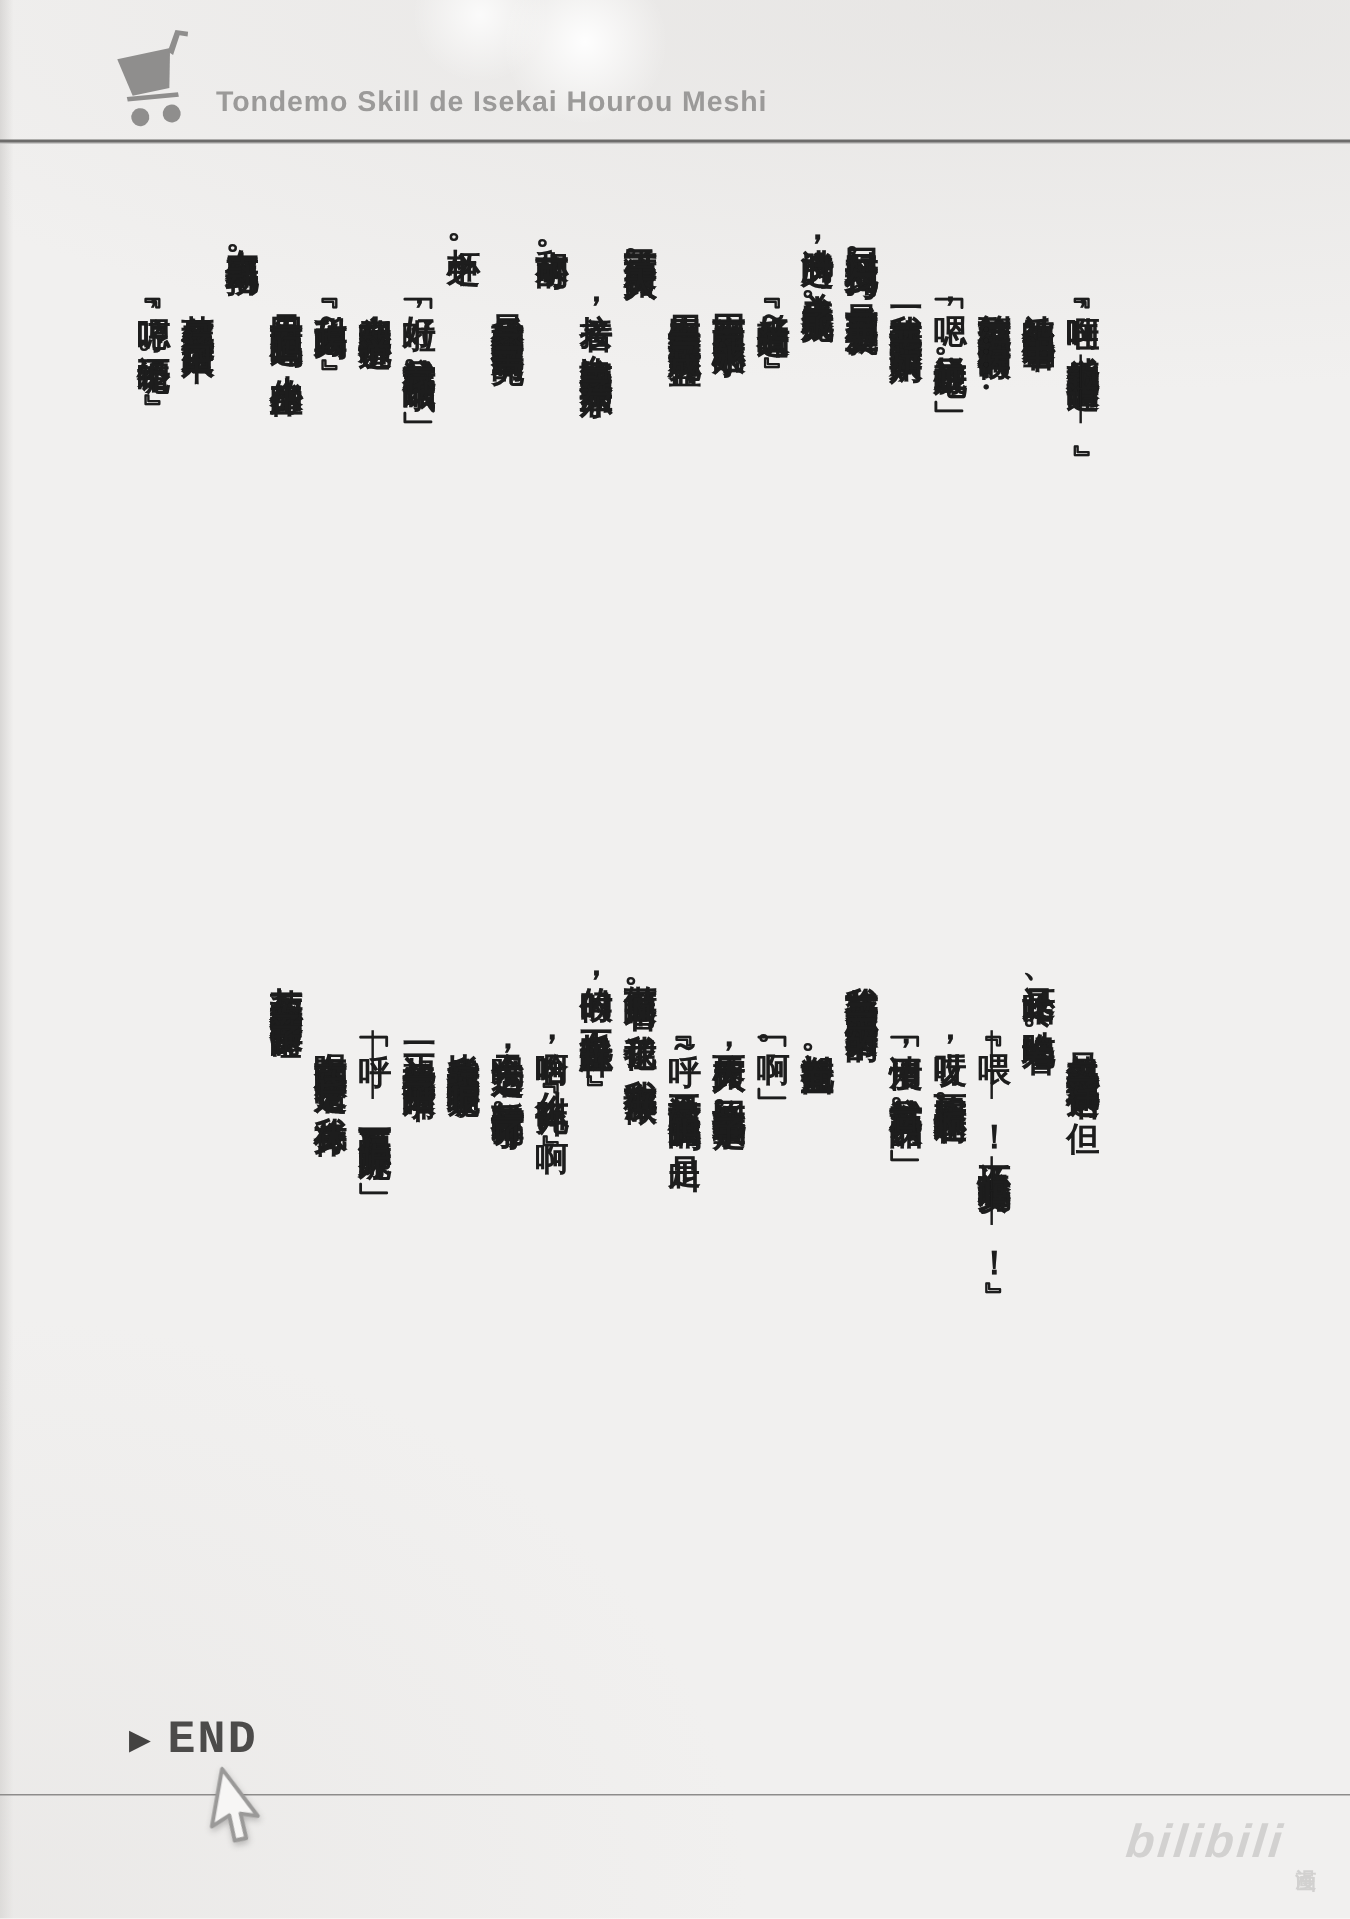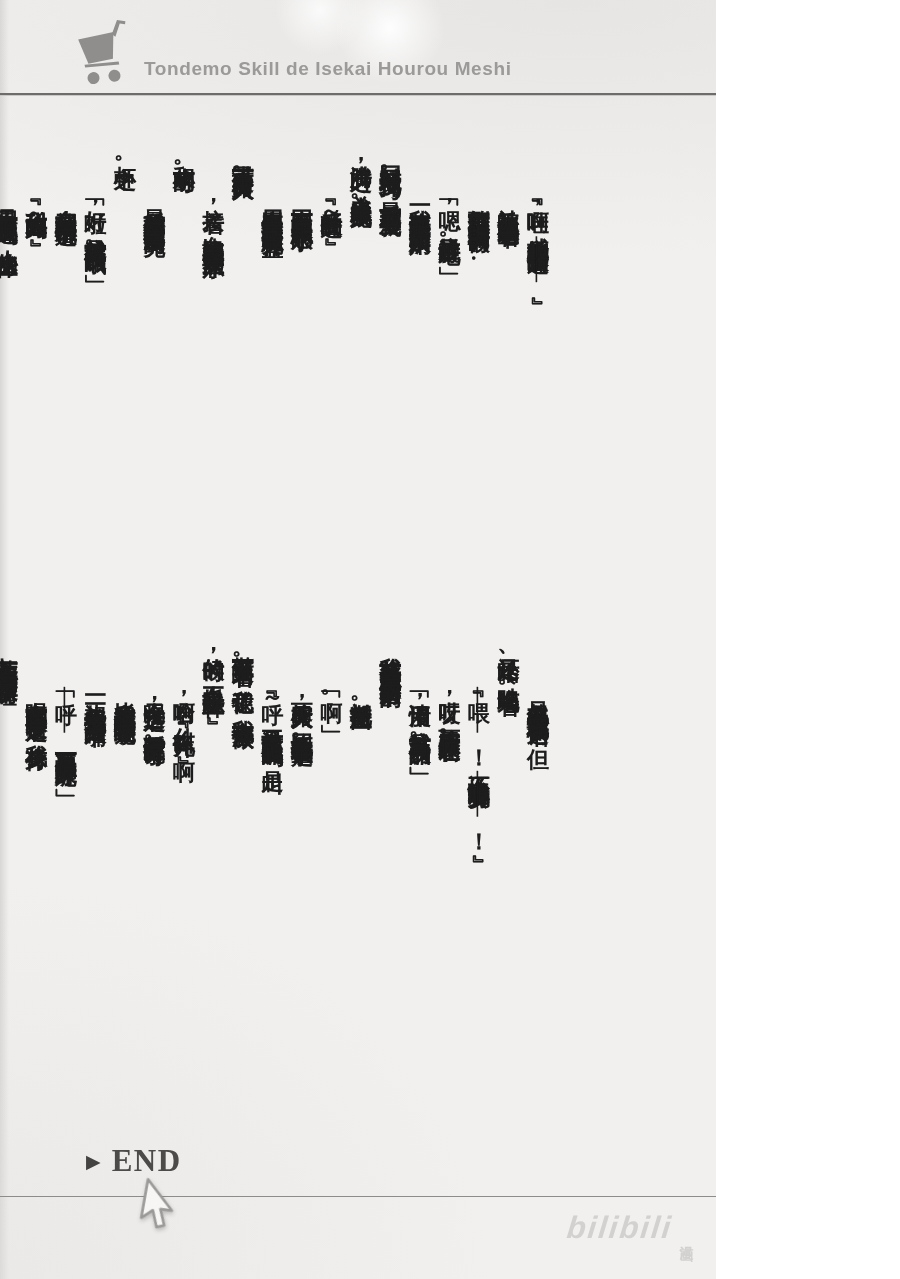--- a/index.html
+++ b/index.html
@@ -1,18 +1,18 @@
 <!DOCTYPE html>
 <html><head>
 <meta charset="utf-8">
 <style>
   html,body{margin:0;padding:0;}
   body{width:900px;height:1279px;overflow:hidden;}
   .page{
-    position:relative;width:716px;height:1279px;
+    position:relative;width:900px;height:1279px;
     background:
       radial-gradient(circle at 390px 28px, rgba(255,255,255,.95), rgba(255,255,255,0) 55px),
       radial-gradient(circle at 320px 10px, rgba(255,255,255,.8), rgba(255,255,255,0) 45px),
       radial-gradient(900px 260px at 80% 0%, rgba(222,220,218,.55), rgba(222,220,218,0)),
       radial-gradient(500px 400px at 0% 100%, rgba(226,224,222,.45), rgba(226,224,222,0)),
       linear-gradient(to right, rgba(196,194,192,.55) 0px, rgba(196,194,192,0) 9px),
       #f1f0ef;
     font-family:"Liberation Sans",sans-serif;
   }
   
@@ -33,21 +33,21 @@
     line-height:29.5px;
     width:29.5px;
     letter-spacing:1.5px;
     color:#1d1d1d;
     white-space:nowrap;
     text-shadow:0 0 .4px rgba(0,0,0,.35);
   }
   
   .end-row{position:absolute;left:86px;top:1143px;display:flex;align-items:center;gap:11px;cursor:pointer;}
   .end-tri{font-size:19px;color:#444342;line-height:1;}
-  .end-label{font-size:31px;font-weight:800;color:#4c4b4a;letter-spacing:1.5px;font-family:Liberation Serif, serif;}
+  .end-label{font-size:31px;font-weight:800;color:#4c4b4a;letter-spacing:1.5px;font-family:Liberation Mono, monospace;}
   .ftr-rule{position:absolute;left:0;top:1196px;width:100%;height:1px;background:#8d8c8b;}
   .cursor{position:absolute;left:140px;top:1180px;transform:rotate(10deg);filter:drop-shadow(1.5px 2.5px 2px rgba(0,0,0,.22));}
   
   .watermark{position:absolute;right:22px;top:1212px;display:flex;align-items:flex-end;gap:7px;color:#d2d1d0;}
   .wm-logo{font-size:31px;font-weight:800;font-style:italic;letter-spacing:2px;transform:skewX(-6deg);line-height:1;font-family:"Liberation Sans",sans-serif;}
   .wm-cn{writing-mode:vertical-rl;font-size:14px;font-weight:700;letter-spacing:3px;line-height:1;padding-bottom:2px;}
 </style>
 </head>
 <body>
 

